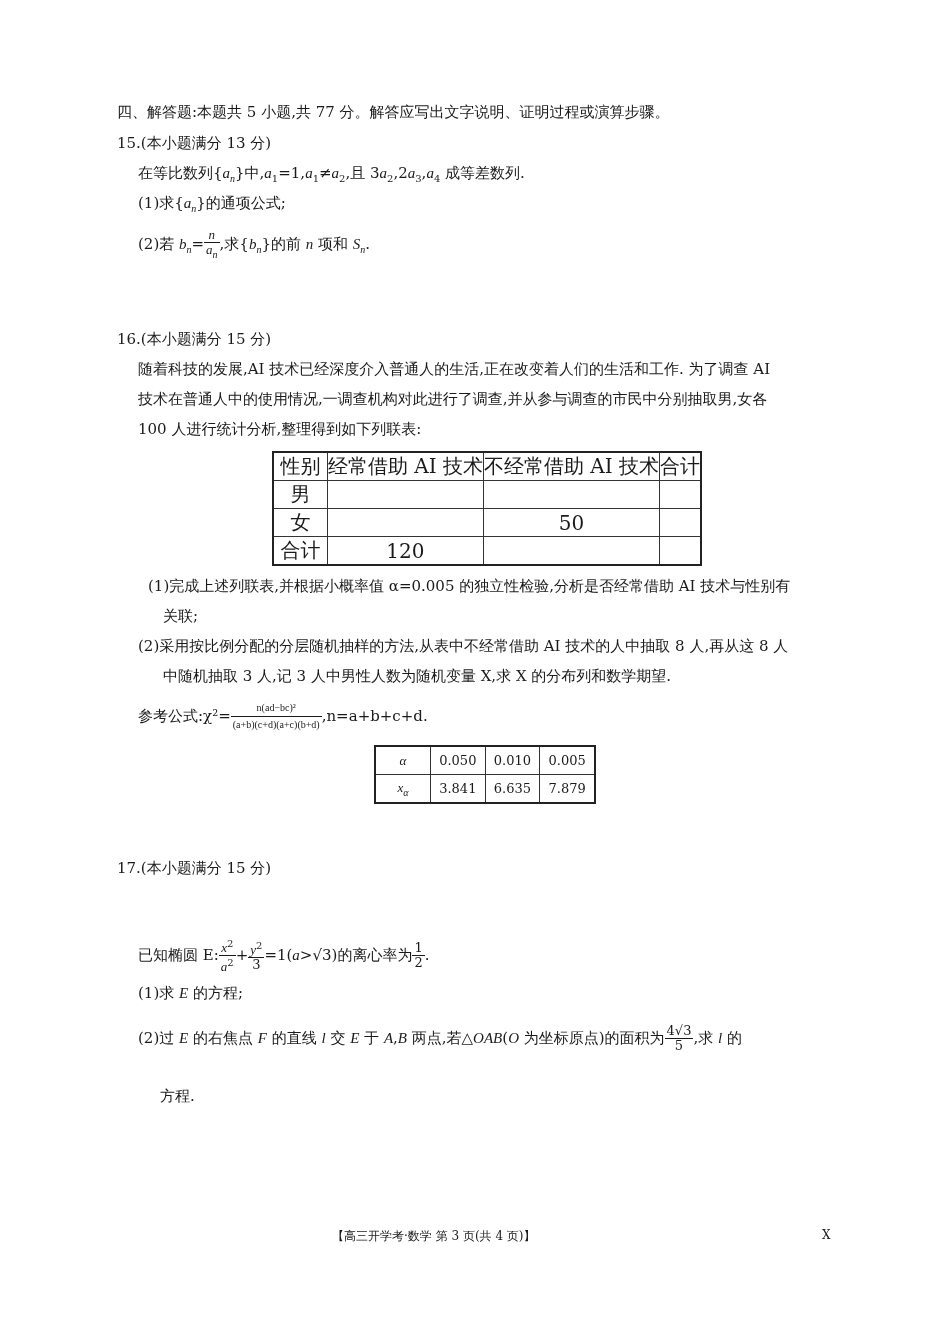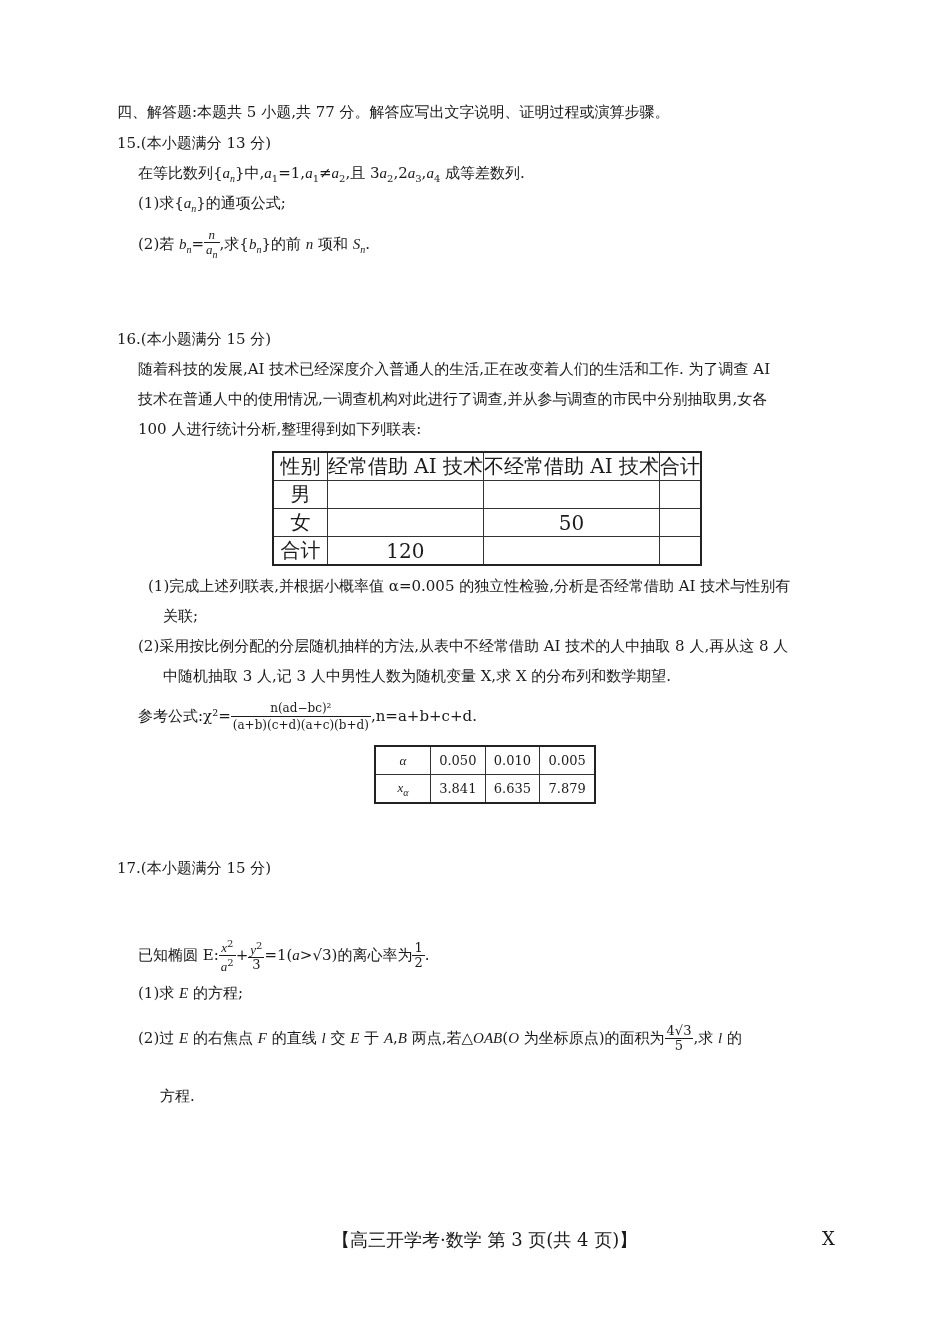--- a/index.html
+++ b/index.html
@@ -9,21 +9,21 @@
   .txt { font-size: 15px; line-height: 20px; }
   .bold { font-weight: normal; }
   i.m { font-family: "Liberation Serif", serif; font-style: italic; }
   sub, sup { font-size: 10px; }
   .frac { display: inline-block; vertical-align: middle; text-align: center; line-height: 14px; font-size: 13px; }
   .frac .num { display: block; border-bottom: 1px solid #1a1a1a; padding: 0 2px; }
   .frac .den { display: block; padding: 0 2px; }
   table.ct { border-collapse: collapse; font-size: 20px; }
   table.ct td { border: 1px solid #333; text-align: center; height: 27px; padding: 0; }
   table.ct { border: 2px solid #222; }
-  .footer { font-size: 18px; }
+  .footer { font-size: 12px; }
 </style>
 </head>
 <body>
 
 <div class="abs txt bold" style="left:117px; top:102px;">四、解答题:本题共 5 小题,共 77 分。解答应写出文字说明、证明过程或演算步骤。</div>
 
 <div class="abs txt" style="left:117px; top:133px;">15.(本小题满分 13 分)</div>
 <div class="abs txt" style="left:138px; top:163px;">在等比数列{<i class="m">a</i><sub><i class="m">n</i></sub>}中,<i class="m">a</i><sub>1</sub>=1,<i class="m">a</i><sub>1</sub>≠<i class="m">a</i><sub>2</sub>,且 3<i class="m">a</i><sub>2</sub>,2<i class="m">a</i><sub>3</sub>,<i class="m">a</i><sub>4</sub> 成等差数列.</div>
 <div class="abs txt" style="left:138px; top:193px;">(1)求{<i class="m">a</i><sub><i class="m">n</i></sub>}的通项公式;</div>
 <div class="abs txt" style="left:138px; top:228px;">(2)若 <i class="m">b</i><sub><i class="m">n</i></sub>=<span class="frac"><span class="num"><i class="m">n</i></span><span class="den"><i class="m">a</i><sub><i class="m">n</i></sub></span></span>,求{<i class="m">b</i><sub><i class="m">n</i></sub>}的前 <i class="m">n</i> 项和 <i class="m">S</i><sub><i class="m">n</i></sub>.</div>
@@ -61,21 +61,21 @@
   </tr>
 </tbody>
   </table>
 
 <div class="abs txt" style="left:138px; top:576px;margin-left:10px;">(1)完成上述列联表,并根据小概率值 α=0.005 的独立性检验,分析是否经常借助 AI 技术与性别有</div>
 <div class="abs txt" style="left:163px; top:606px;">关联;</div>
 <div class="abs txt" style="left:138px; top:636px;">(2)采用按比例分配的分层随机抽样的方法,从表中不经常借助 AI 技术的人中抽取 8 人,再从这 8 人</div>
 <div class="abs txt" style="left:163px; top:666px;">中随机抽取 3 人,记 3 人中男性人数为随机变量 X,求 X 的分布列和数学期望.</div>
 
 <div class="abs txt" style="left:138px; top:700px;">
-  <span>参考公式:</span><span>χ²=</span><span class="frac" style="font-size:12px; line-height:16px;"><span class="num">n(ad−bc)²</span><span class="den">(a+b)(c+d)(a+c)(b+d)</span></span><span>,n=a+b+c+d.</span>
+  <span>参考公式:</span><span>χ²=</span><span class="frac" style="font-size:10px; line-height:16px;font-family:Liberation Serif, serif;"><span class="num">n(ad−bc)²</span><span class="den">(a+b)(c+d)(a+c)(b+d)</span></span><span>,n=a+b+c+d.</span>
 </div>
 
 <table class="ct abs" style="left:374px; top:745px; width:222px; font-size:13px;">
   <tbody>
       <tr>
     <td style="width:54px;"><i class="m">α</i></td>
     <td>0.050</td>
     <td>0.010</td>
     <td>0.005</td>
   </tr>

